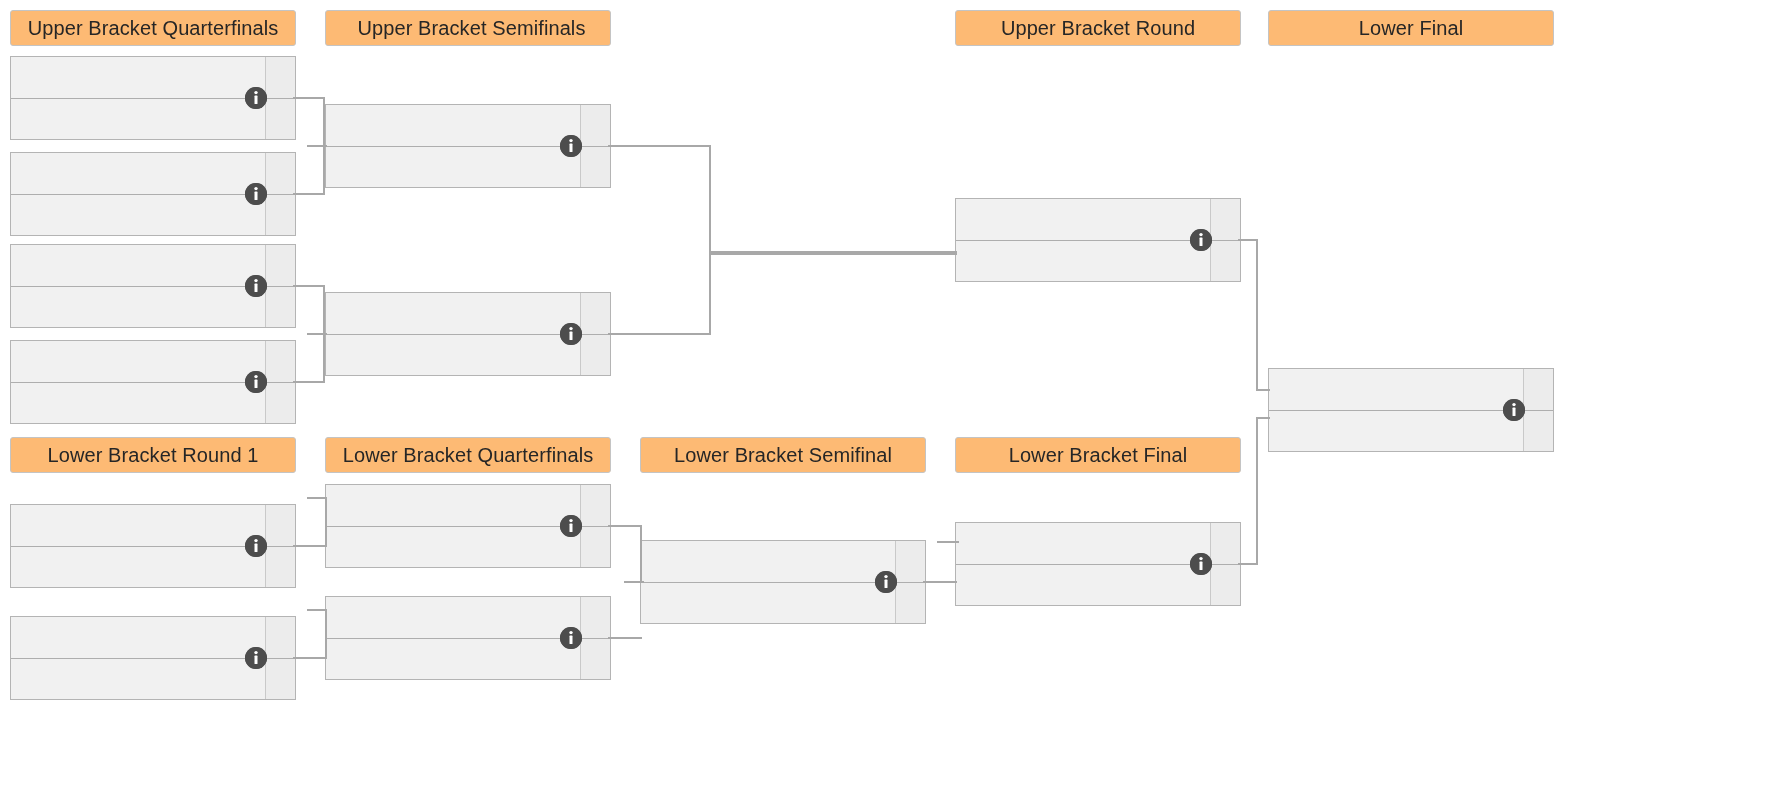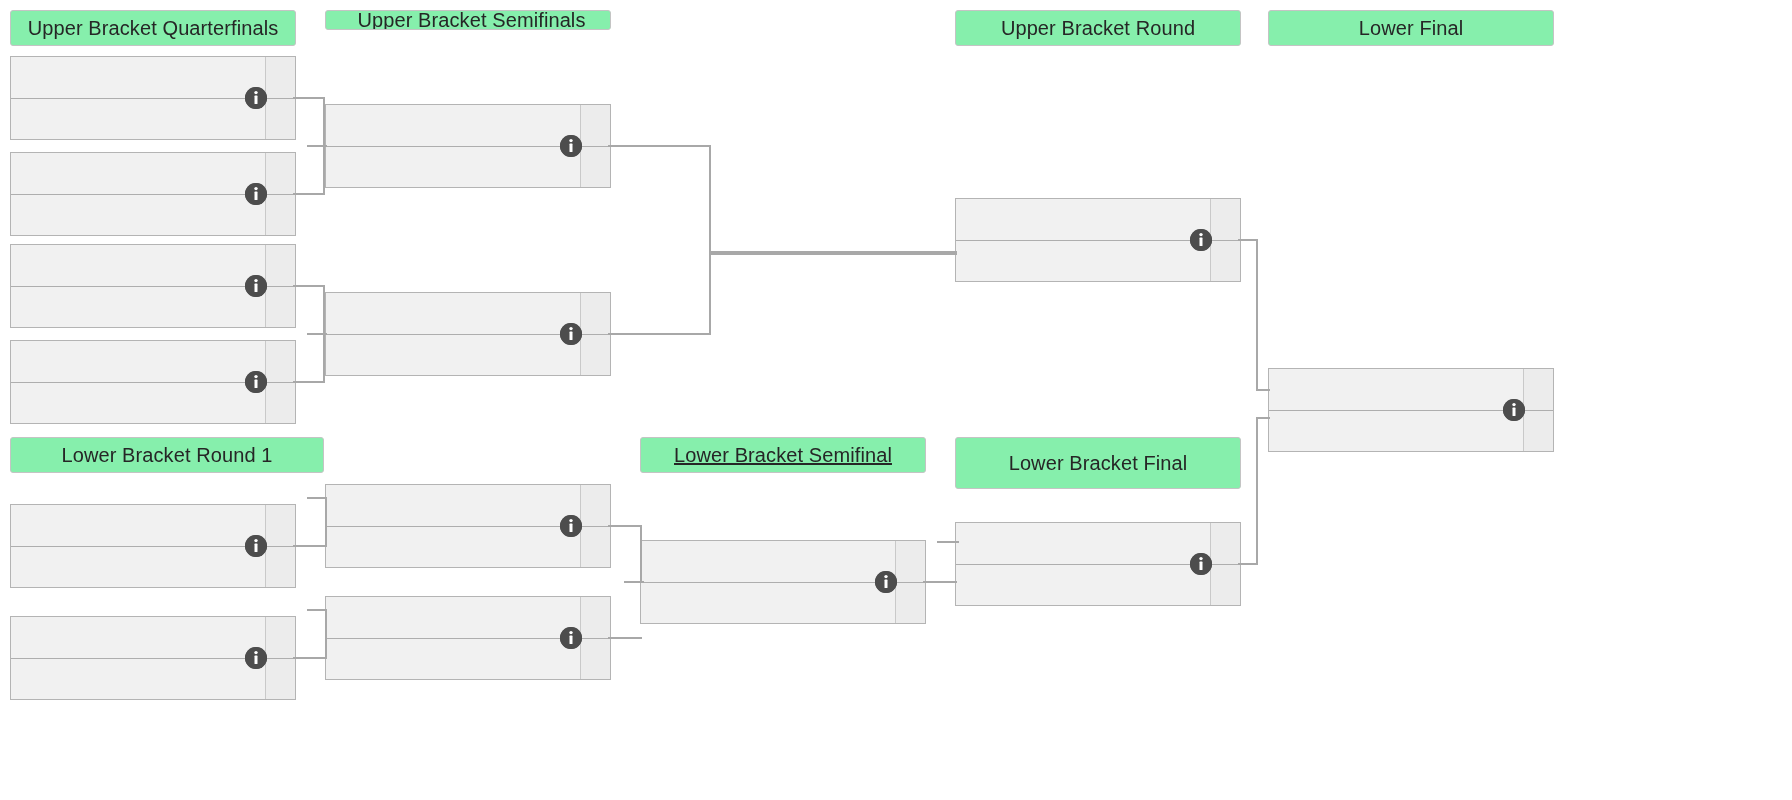--- a/index.html
+++ b/index.html
@@ -14,21 +14,21 @@
     width: 1792px;
     height: 800px;
     background: #ffffff;
     overflow: hidden;
   }
 
   
   .round-header {
     position: absolute;
     box-sizing: border-box;
-    background: #86efac;
+    background: #fdba74;
     border: 1px solid #c4c4c4;
     border-radius: 3px;
     color: #262626;
     font-size: 20px;
     line-height: 1;
     display: flex;
     align-items: center;
     justify-content: center;
     text-align: center;
     letter-spacing: 0.1px;
@@ -127,42 +127,45 @@
 </style>
 </head>
 <body>
 
 <div id="bracket-root">
 
   <div class="round-header" style="left:10px; top:10px; width:286px; height:36px;">
     <span>Upper Bracket Quarterfinals</span>
   </div>
 
-  <div class="round-header" style="left:325px; top:10px; width:286px; height:20px;padding-left:7px;">
+  <div class="round-header" style="left:325px; top:10px; width:286px; height:36px;padding-left:7px;">
     <span>Upper Bracket Semifinals</span>
   </div>
 
   <div class="round-header" style="left:955px; top:10px; width:286px; height:36px;">
     <span>Upper Bracket Round</span>
   </div>
 
   <div class="round-header" style="left:1268px; top:10px; width:286px; height:36px;">
     <span>Lower Final</span>
   </div>
 
-  <div class="round-header" style="left:10px; top:437px; width:314px; height:36px;align-items:center;">
+  <div class="round-header" style="left:10px; top:437px; width:286px; height:36px;align-items:center;">
     <span>Lower Bracket Round 1</span>
   </div>
 
-
-  <div class="round-header" style="left:640px; top:437px; width:286px; height:36px;text-decoration:underline;">
+  <div class="round-header" style="left:325px; top:437px; width:286px; height:36px;">
+    <span>Lower Bracket Quarterfinals</span>
+  </div>
+
+  <div class="round-header" style="left:640px; top:437px; width:286px; height:36px;">
     <span>Lower Bracket Semifinal</span>
   </div>
 
-  <div class="round-header" style="left:955px; top:437px; width:286px; height:52px;">
+  <div class="round-header" style="left:955px; top:437px; width:286px; height:36px;">
     <span>Lower Bracket Final</span>
   </div>
 
   <div class="conn conn-h" style="left:293px; top:97px;  width:32px;"></div>
   <div class="conn conn-v" style="left:323px; top:97px;  height:98px;"></div>
   <div class="conn conn-h" style="left:293px; top:193px; width:32px;"></div>
   <div class="conn conn-h" style="left:307px; top:145px; width:20px;"></div>
 
   <div class="conn conn-h" style="left:293px; top:285px; width:32px;"></div>
   <div class="conn conn-v" style="left:323px; top:285px; height:98px;"></div>

